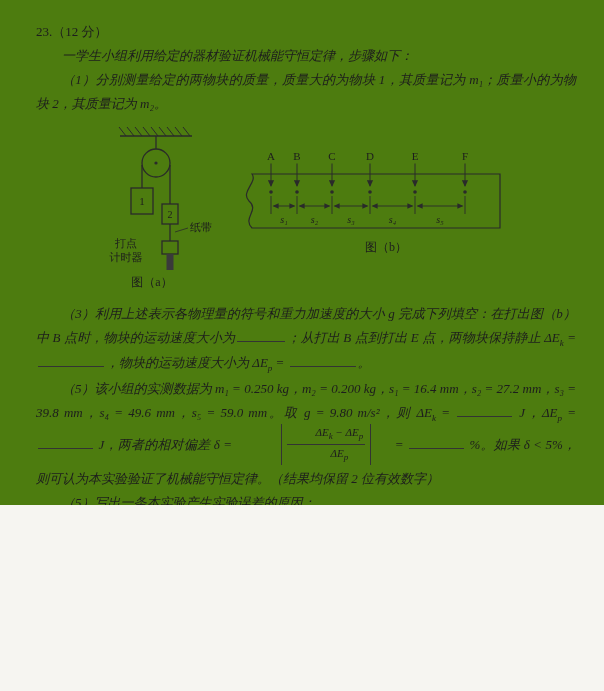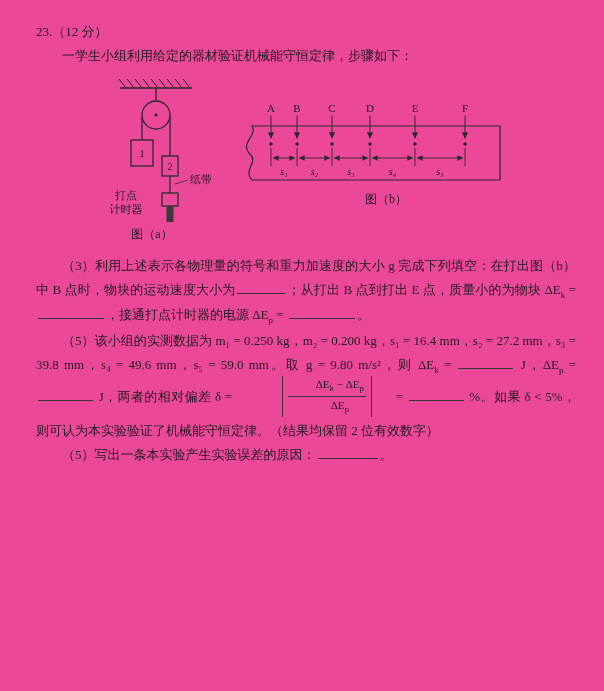--- a/index.html
+++ b/index.html
@@ -1,28 +1,28 @@
 <!DOCTYPE html>
 <html><head>
 <meta charset="utf-8">
 <style>
   html,body { margin:0; padding:0; background:#f6f5f1; }
   .page {
     position:relative;
-    width:604px; height:691px;
+    width:604px; height:505px;
     box-sizing:border-box;
-    background:#ec4899;
+    background:#4d7c0f;
     color:#1d1d1d;
     font-family:"Liberation Serif","DejaVu Serif",serif;
     padding:20px 28px 8px 36px;
     overflow:hidden;
   }
   p { margin:0; font-size:13px; line-height:1.85; text-align:justify; }
   .q { text-indent:0; }
-  .para { text-indent:2em; }
+  .para { text-indent:2em;font-style:italic; }
   .blank {
     display:inline-block;
     border-bottom:1px solid #333;
     height:12px;
     vertical-align:baseline;
     margin:0 2px;
   }
   .b48{width:48px} .b55{width:55px} .b60{width:60px} .b66{width:66px}
   sub { font-size:9px; }
   .frac {
@@ -52,20 +52,21 @@
   .fig-letter { font-size:11px; fill:#1d1d1d; }
   .fig-s { font-size:10px; font-style:italic; fill:#1d1d1d; }
 </style>
 </head>
 <body>
 
 <div class="page">
 
   <p class="q">23.（12 分）</p>
   <p class="para">一学生小组利用给定的器材验证机械能守恒定律，步骤如下：</p>
+  <p class="para">（1）分别测量给定的两物块的质量，质量大的为物块 1，其质量记为 m₁；质量小的为物块 2，其质量记为 m₂。</p>
 
   <div class="figures">
 
     <svg class="fig-a" viewBox="0 0 150 178" width="150" height="178">
       <g stroke="#2a2a2a" stroke-width="1.3" fill="none">
         <line x1="28" y1="16" x2="100" y2="16"></line>
         <g stroke-width="1">
           <line x1="34" y1="16" x2="27" y2="7"></line>
             <line x1="42" y1="16" x2="35" y2="7"></line>
           <line x1="50" y1="16" x2="43" y2="7"></line>
@@ -143,19 +144,19 @@
       <text x="48" y="75" text-anchor="middle" class="fig-s">s₁</text>
       <text x="78.5" y="75" text-anchor="middle" class="fig-s">s₂</text>
       <text x="115" y="75" text-anchor="middle" class="fig-s">s₃</text>
       <text x="156.5" y="75" text-anchor="middle" class="fig-s">s₄</text>
       <text x="204" y="75" text-anchor="middle" class="fig-s">s₅</text>
       <text x="150" y="103" text-anchor="middle" class="fig-cap">图（b）</text>
     </svg>
   </div>
 
 
-  <p class="para"><span>（3）利用上述表示各物理量的符号和重力加速度的大小 g 完成下列填空：在打出图（b）中 B 点时，物块的运动速度大小为</span><span class="blank b48"></span><span>；从打出 B 点到打出 E 点，质量小的为物块 ΔE</span><sub>k</sub><span> = </span><span class="blank b66"></span><span>，接通打点计时器的电源 ΔE</span><sub>p</sub><span> = </span><span class="blank b66"></span><span>。</span></p>
+  <p class="para"><span>（3）利用上述表示各物理量的符号和重力加速度的大小 g 完成下列填空：在打出图（b）中 B 点时，物块的运动速度大小为</span><span class="blank b48"></span><span>；从打出 B 点到打出 E 点，两物块保持静止 ΔE</span><sub>k</sub><span> = </span><span class="blank b66"></span><span>，物块的运动速度大小为 ΔE</span><sub>p</sub><span> = </span><span class="blank b66"></span><span>。</span></p>
 
   <p class="para"><span>（5）该小组的实测数据为 m₁ = 0.250 kg，m₂ = 0.200 kg，s₁ = 16.4 mm，s₂ = 27.2 mm，s₃ = 39.8 mm，s₄ = 49.6 mm，s₅ = 59.0 mm。取 g = 9.80 m/s²，则 ΔE</span><sub>k</sub><span> = </span><span class="blank b55"></span><span> J，ΔE</span><sub>p</sub><span> = </span><span class="blank b55"></span><span> J，两者的相对偏差 δ = </span><span class="frac"><span class="abs"><span class="num"><span>ΔE</span><sub>k</sub><span> − ΔE</span><sub>p</sub></span><span class="den"><span>ΔE</span><sub>p</sub></span></span></span><span> = </span><span class="blank b55"></span><span> %。如果 δ &lt; 5%，则可认为本实验验证了机械能守恒定律。（结果均保留 2 位有效数字）</span></p>
 
   <p class="para"><span>（5）写出一条本实验产生实验误差的原因：</span><span class="blank b60"></span><span>。</span></p>
 
 </div>
 
 </body></html>

